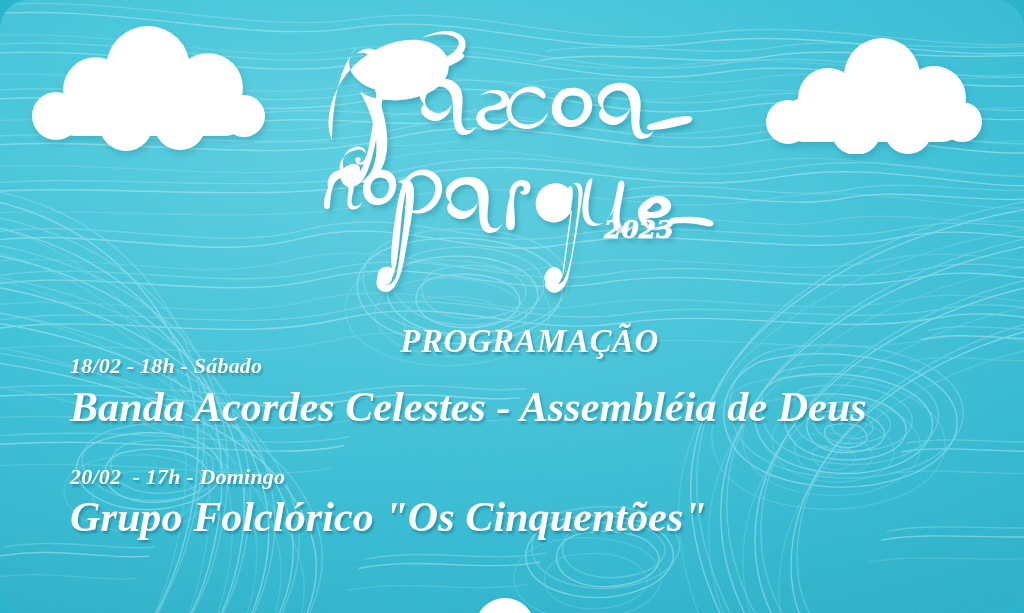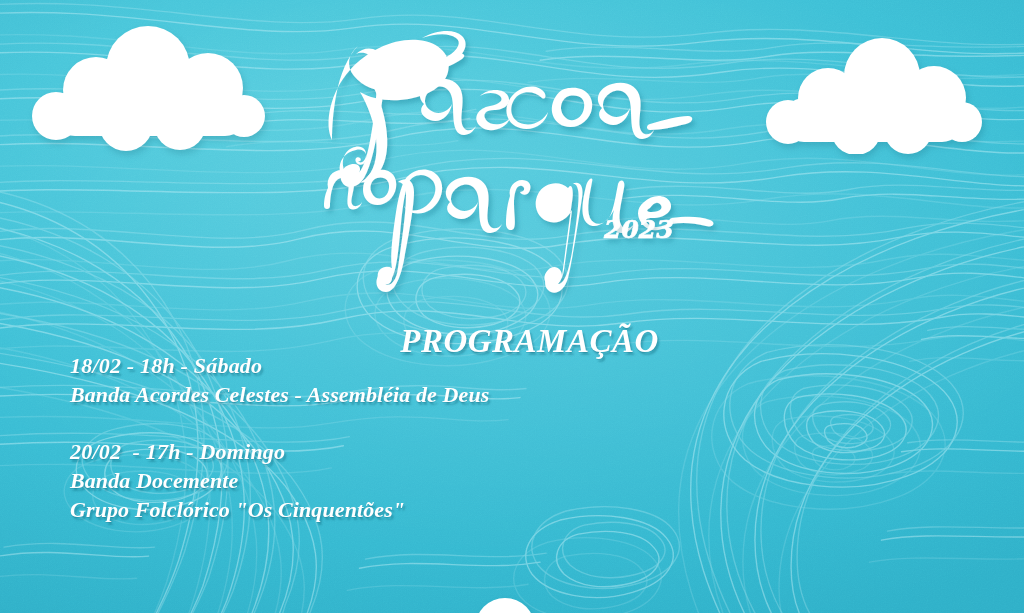--- a/index.html
+++ b/index.html
@@ -8,20 +8,21 @@
   body{
     width:1024px; height:613px; overflow:hidden;
     font-family:"Liberation Serif", serif;
     position:relative;
   }
   #poster{
     position:absolute; inset:0;
     width:1024px; height:613px;
     overflow:hidden;
     background:#3ec1d6;
+    border-radius:29px;
   }
   
   .bg-base{
     position:absolute; inset:0;
     background:
       radial-gradient(120% 90% at 30% 18%, #52cbdd 0%, #3dbfd6 48%, #31b4cd 100%);
   }
   .bg-contours{ position:absolute; inset:-2px; opacity:.55; }
   .bg-noise{
     position:absolute; inset:0;
@@ -70,21 +71,21 @@
   #programacao .pg-inner{ font-style:italic; font-weight:700; }
 
   #schedule{ position:absolute; left:70px; top:352px; width:940px; }
   .sched-block{ margin-bottom:22px; }
   .sched-when{
     font-size:22px;
     line-height:1.25;
     letter-spacing:.2px;
   }
   .sched-act{
-    font-size:22px;
+    font-size:42px;
     line-height:1.22;
     letter-spacing:.1px;
     margin-top:2px;
   }
   #block-1 .sched-when{ margin-bottom:2px; }
   #block-2{ margin-top:30px; }
 </style>
 </head>
 <body>
 
@@ -480,19 +481,18 @@
 
   <div id="schedule">
 
     <div class="sched-block" id="block-1">
       <div class="sched-when shadow-txt">18/02 - 18h - Sábado</div>
       <div class="sched-act shadow-txt">Banda Acordes Celestes - Assembléia de Deus</div>
     </div>
 
     <div class="sched-block" id="block-2">
       <div class="sched-when shadow-txt">20/02  - 17h - Domingo</div>
-      <div class="sched-act shadow-txt">Banda Docemente</div>
       <div class="sched-act shadow-txt">Grupo Folclórico "Os Cinquentões"</div>
     </div>
 
   </div>
 
 </div>
 
 </body></html>

